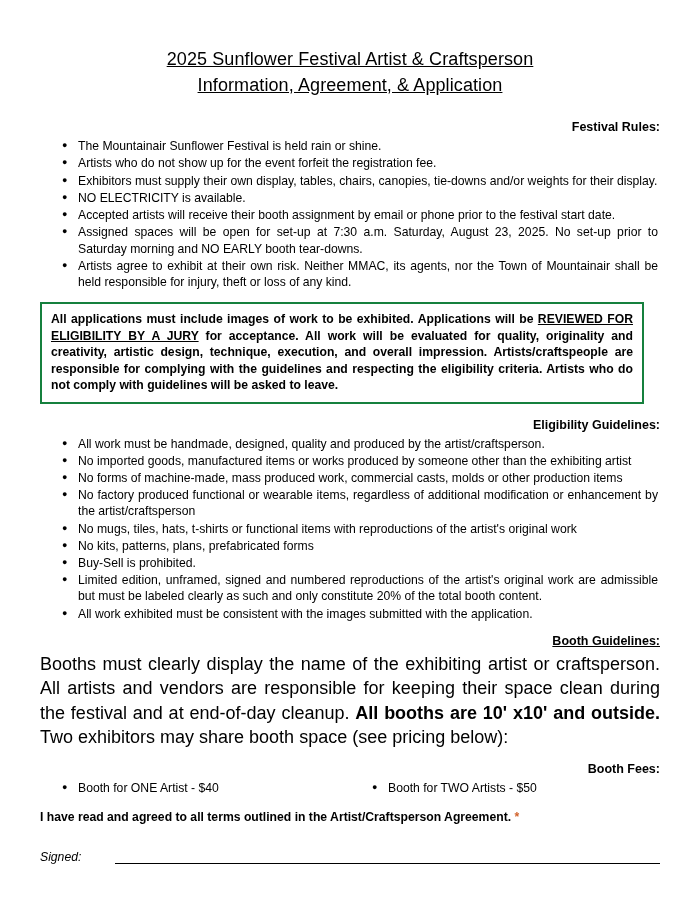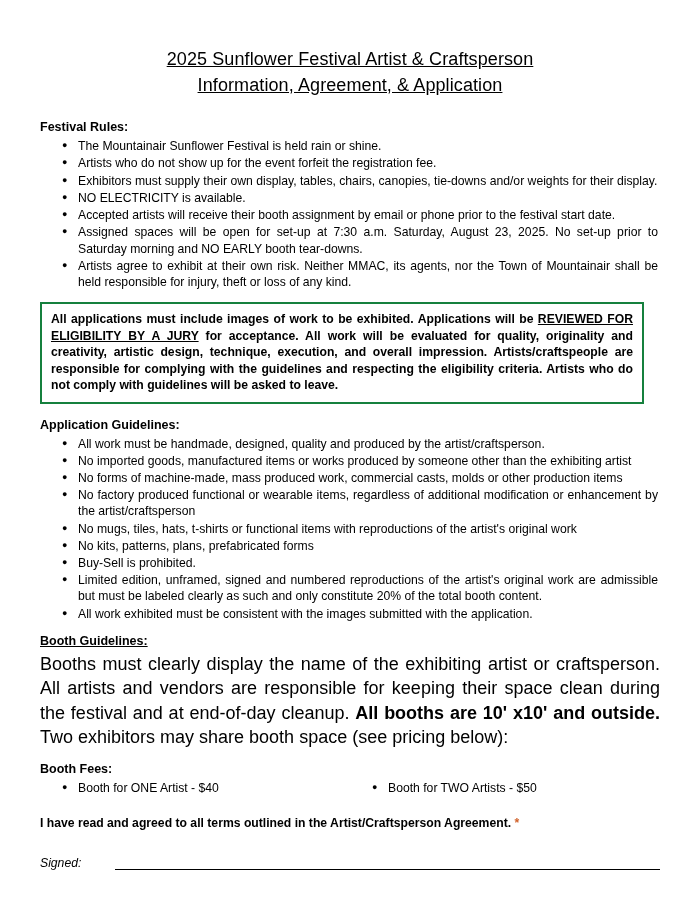--- a/index.html
+++ b/index.html
@@ -30,20 +30,21 @@
     font-size: 18px;
     font-weight: normal;
     text-decoration: underline;
     line-height: 1.45;
     letter-spacing: 0.1px;
   }
   .section-head {
     font-size: 12.5px;
     font-weight: bold;
     margin: 0 0 4px 0;
+    text-align: right;
   }
   .section-head.underline {
     text-decoration: underline;
   }
   ul.bullets {
     list-style: none;
     margin: 0 0 0 0;
     padding: 0;
   }
   ul.bullets li {
@@ -99,21 +100,21 @@
     content: "\25CF";
     position: absolute;
     left: 22px;
     top: -1px;
     font-size: 9px;
     line-height: 1.9;
   }
   .agree {
     font-size: 12.2px;
     font-weight: bold;
-    margin-top: 20px;
+    margin-top: 14px;
   }
   .req {
     color: #D1622B;
     font-weight: bold;
   }
   .signed {
     margin-top: 26px;
     font-size: 12.2px;
     display: flex;
     align-items: flex-end;
@@ -151,21 +152,21 @@
       <li>Assigned spaces will be open for set-up at 7:30 a.m. Saturday, August 23, 2025. No set-up prior to Saturday morning and NO EARLY booth tear-downs.</li>
       <li>Artists agree to exhibit at their own risk. Neither MMAC, its agents, nor the Town of Mountainair shall be held responsible for injury, theft or loss of any kind.</li>
     </ul>
   </div>
 
   <div class="callout">
     <span>All applications must include images of work to be exhibited. Applications will be </span><span class="u">REVIEWED FOR ELIGIBILITY BY A JURY</span><span> for acceptance. All work will be evaluated for quality, originality and creativity, artistic design, technique, execution, and overall impression. Artists/craftspeople are responsible for complying with the guidelines and respecting the eligibility criteria. Artists who do not comply with guidelines will be asked to leave.</span>
   </div>
 
   <div class="block">
-    <div class="section-head">Application Guidelines:</div>
+    <div class="section-head">Eligibility Guidelines:</div>
     <ul class="bullets">
       <li>All work must be handmade, designed, quality and produced by the artist/craftsperson.</li>
       <li>No imported goods, manufactured items or works produced by someone other than the exhibiting artist</li>
       <li>No forms of machine-made, mass produced work, commercial casts, molds or other production items</li>
       <li>No factory produced functional or wearable items, regardless of additional modification or enhancement by the artist/craftsperson</li>
       <li>No mugs, tiles, hats, t-shirts or functional items with reproductions of the artist's original work</li>
       <li>No kits, patterns, plans, prefabricated forms</li>
       <li>Buy-Sell is prohibited.</li>
       <li>Limited edition, unframed, signed and numbered reproductions of the artist's original work are admissible but must be labeled clearly as such and only constitute 20% of the total booth content.</li>
       <li>All work exhibited must be consistent with the images submitted with the application.</li>

